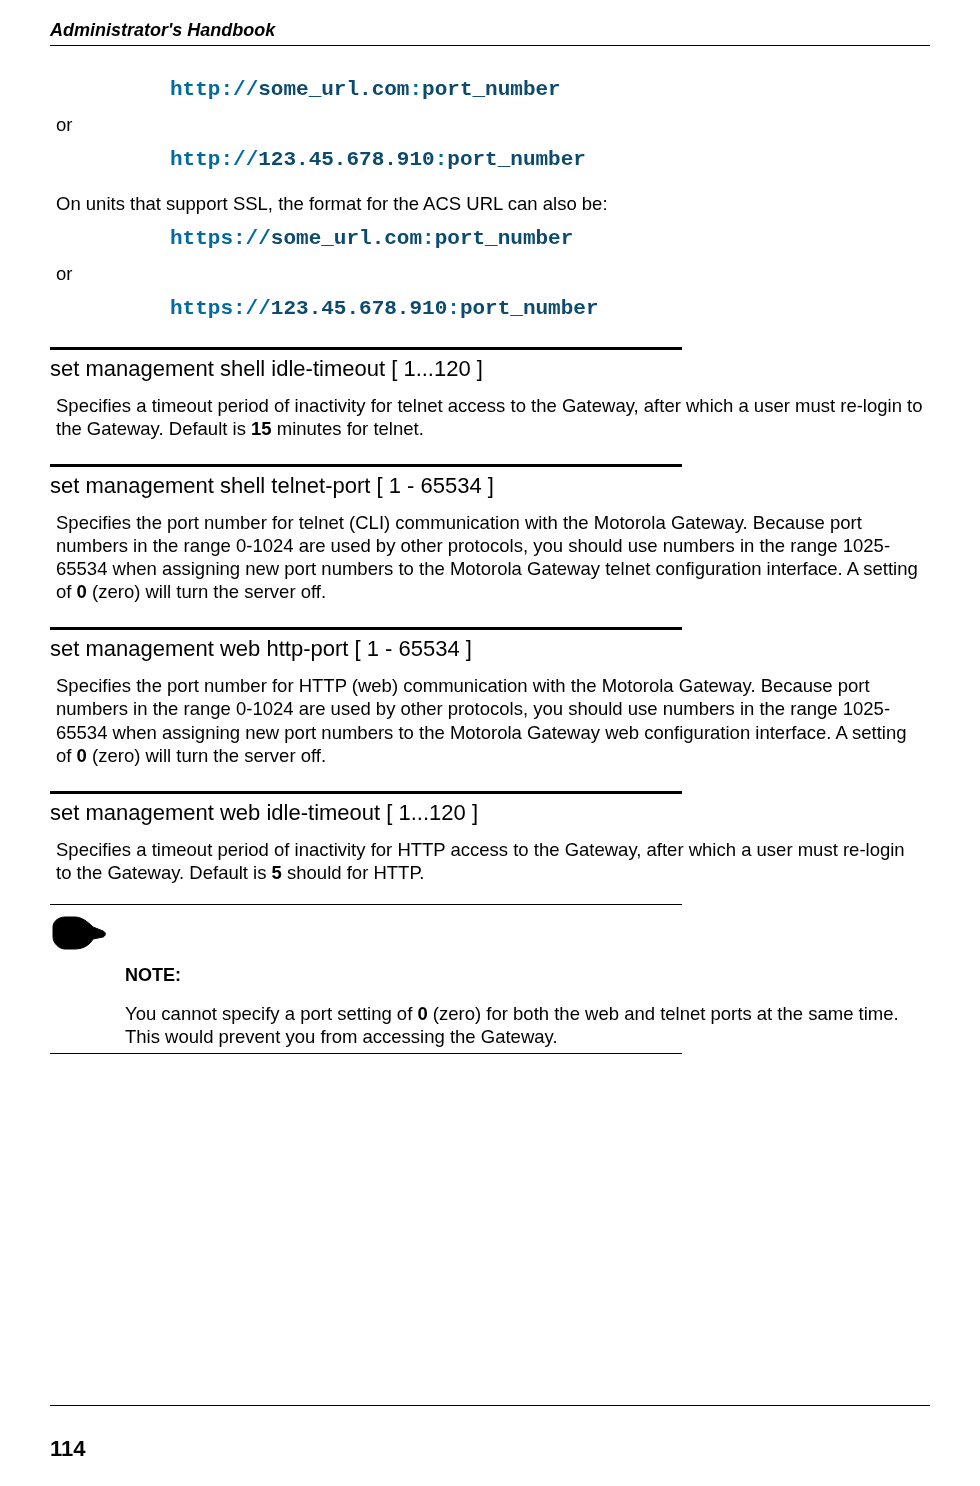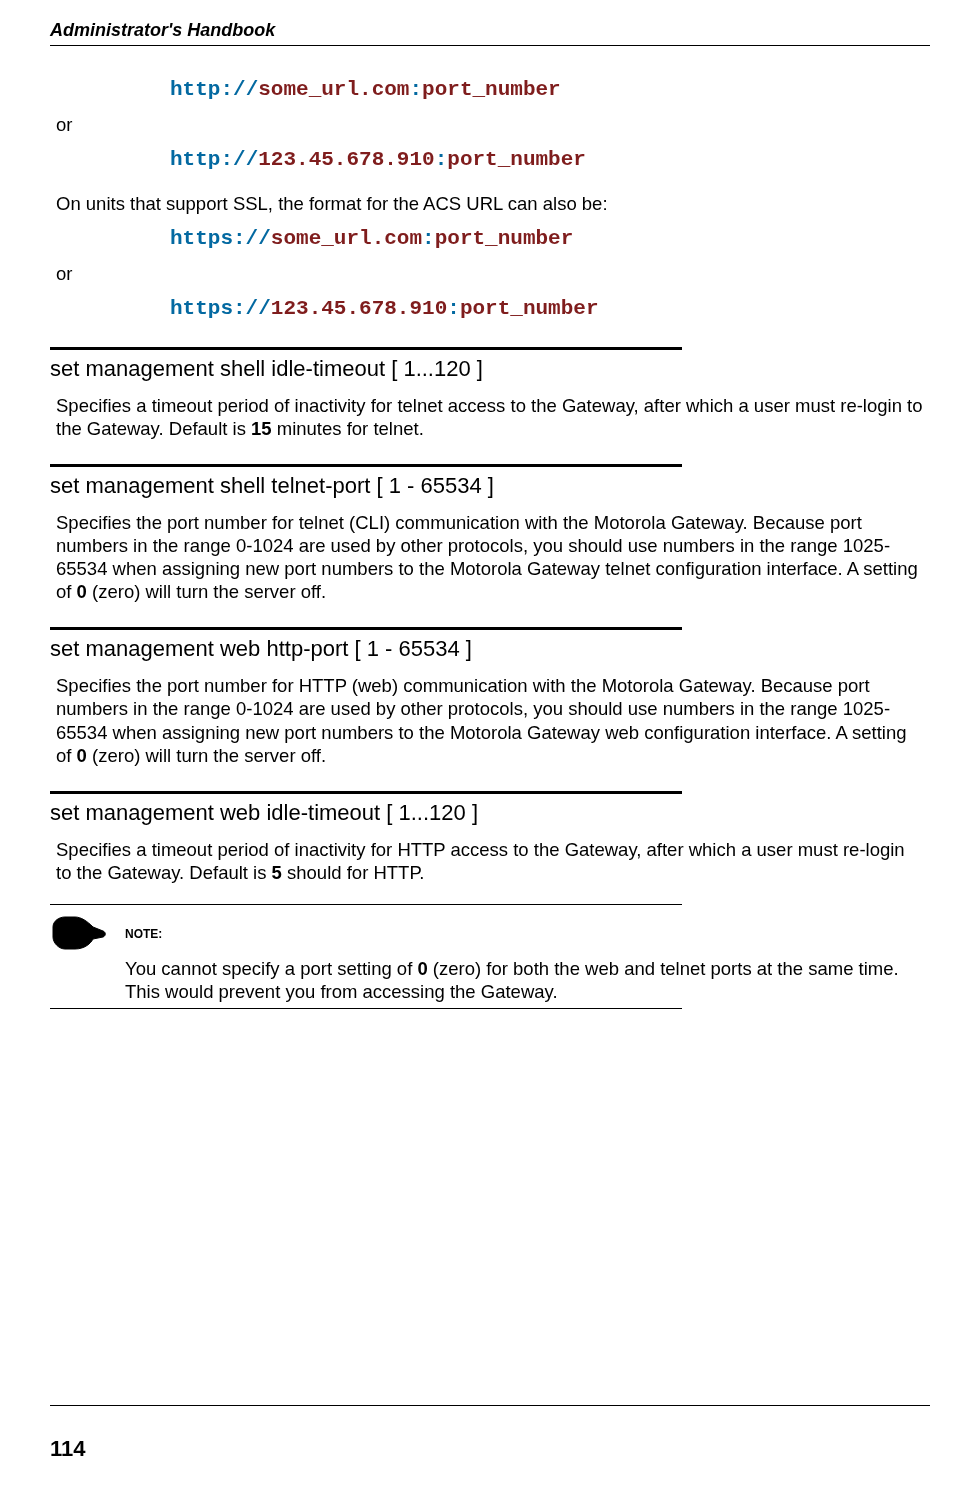--- a/index.html
+++ b/index.html
@@ -26,21 +26,21 @@
   }
   .code-line {
     font-family: "Courier New", Courier, monospace;
     font-weight: bold;
     font-size: 21px;
     margin-left: 120px;
     margin-bottom: 6px;
     line-height: 1.3;
   }
   .teal { color: #0369a1; }
-  .navy { color: #7f1d1d; }
+  .navy { color: #0c4a6e; }
   .body-text {
     font-size: 18.5px;
     line-height: 1.25;
     margin: 10px 6px;
   }
   .thick-rule {
     border: none;
     border-top: 3px solid #000;
     width: 632px;
     margin: 24px 0 6px 0;
@@ -72,22 +72,23 @@
     width: 72px;
     vertical-align: top;
     padding-top: 8px;
   }
   .note-content-cell {
     vertical-align: top;
     padding-top: 22px;
   }
   .note-label {
     font-weight: bold;
-    font-size: 12px;
+    font-size: 18px;
     margin-bottom: 16px;
+    margin-top: 38px;
   }
   .note-text {
     font-size: 18.5px;
     line-height: 1.25;
   }
   .page-number {
     position: absolute;
     bottom: 24px;
     left: 50px;
     font-weight: bold;

